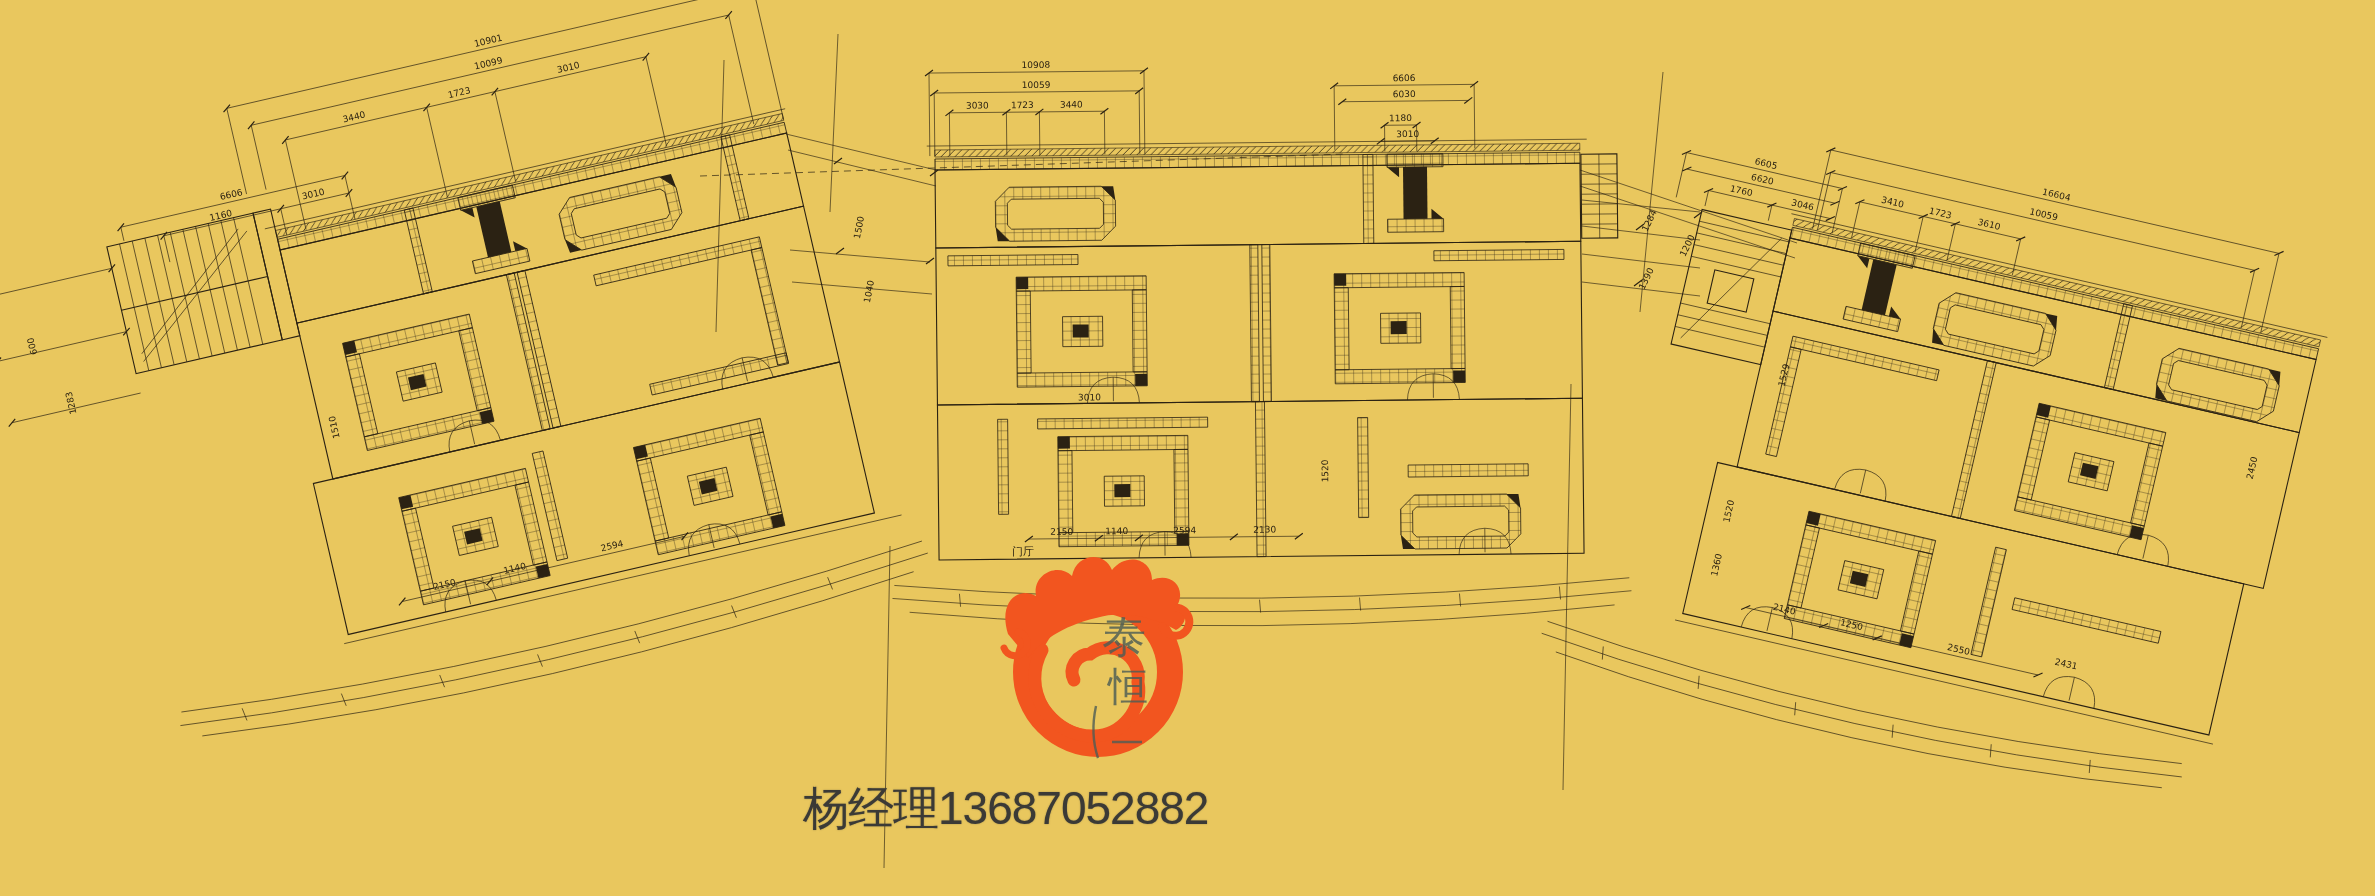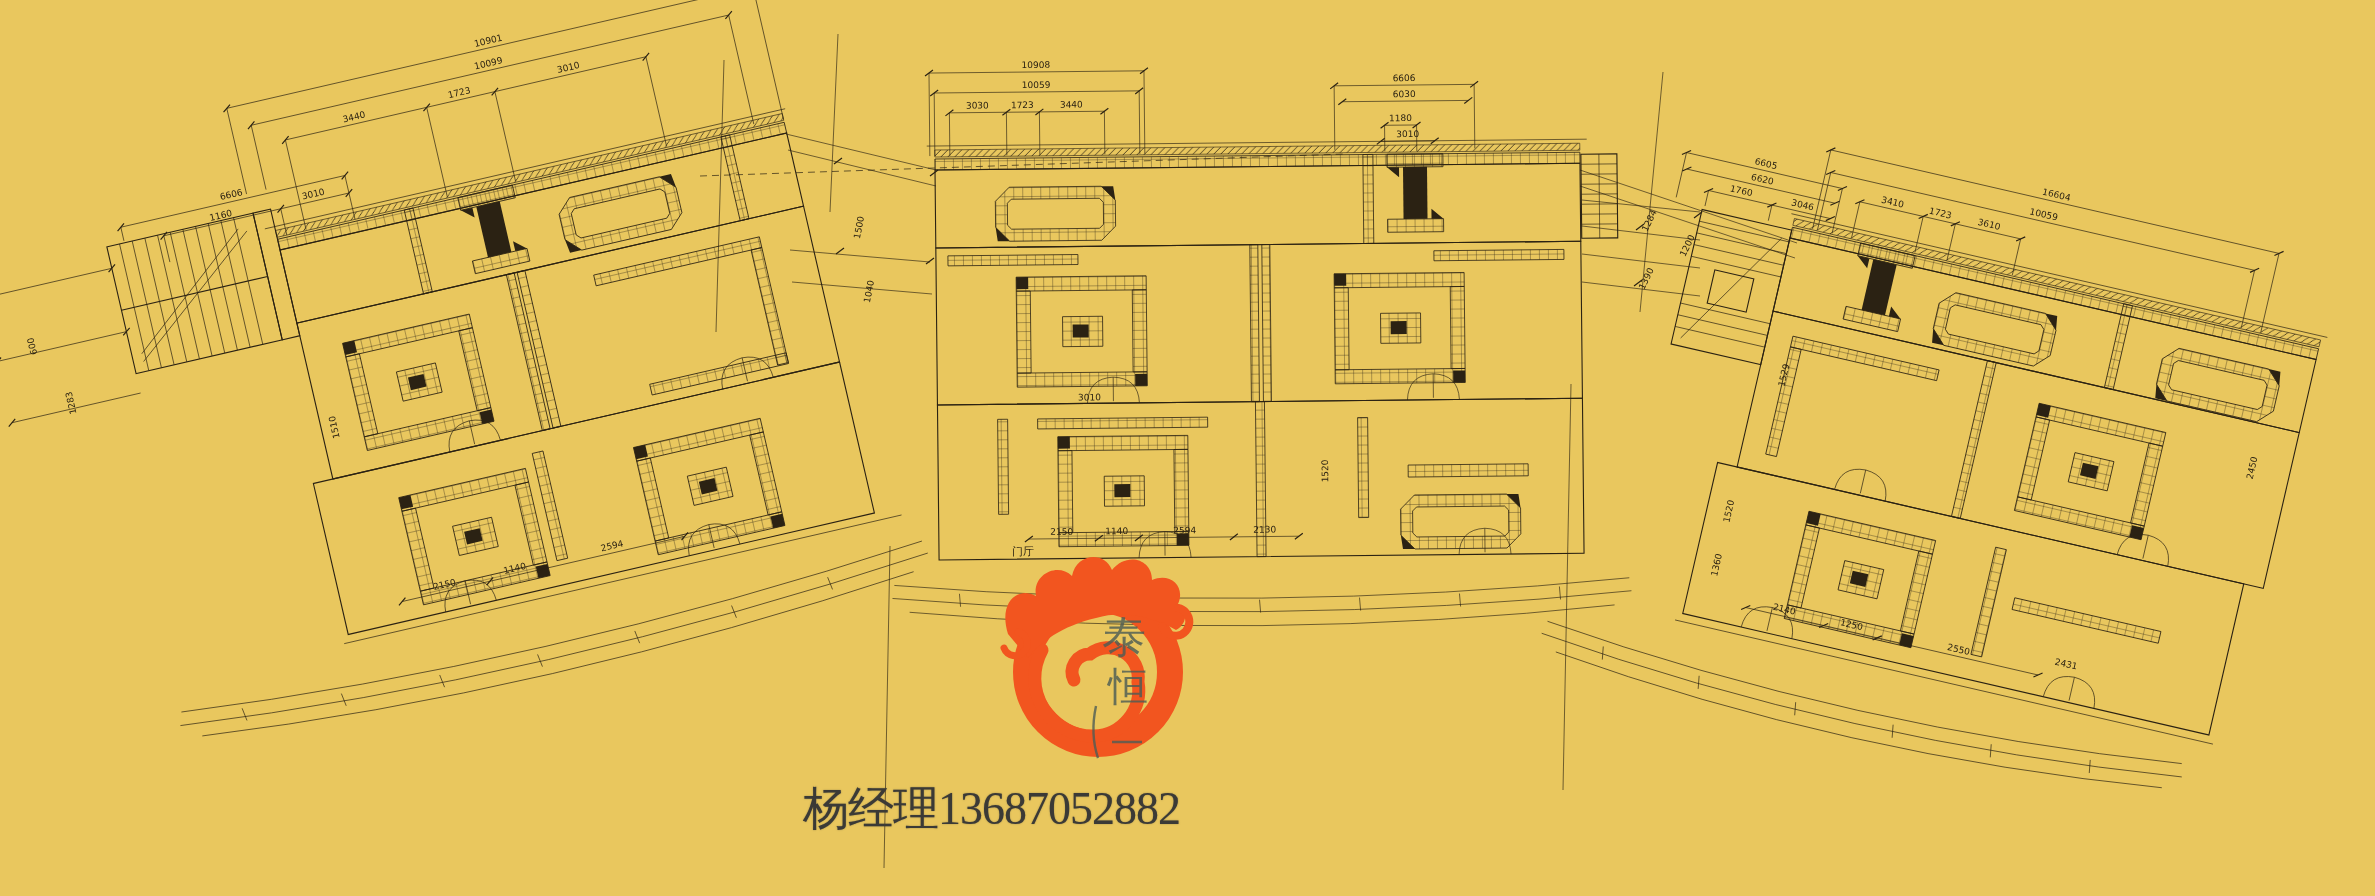--- a/index.html
+++ b/index.html
@@ -11,21 +11,21 @@
   .chk{fill:url(#chk);stroke:#2b2213;stroke-width:0.8;}
   .hx{fill:url(#hx);stroke:#2b2213;stroke-width:0.6;}
   .solid{fill:#2b2213;stroke:none;}
   .tk{stroke:#2b2213;stroke-width:1.2;fill:none;}
   .dsh{fill:none;stroke:#2b2213;stroke-width:0.7;stroke-dasharray:7 5;}
   text.d{font-size:9px;fill:#2b2213;text-anchor:middle;font-family:"DejaVu Sans",sans-serif;}
   text.rm{font-size:11px;fill:#2b2213;text-anchor:middle;font-family:"DejaVu Sans",sans-serif;}
   .seal{font-family:"DejaVu Serif","Liberation Serif",serif;fill:#4e5d55;opacity:0.82;text-anchor:middle;}
   .contact{position:absolute;left:803px;top:778px;font-size:46px;letter-spacing:-1px;
            color:#3b3a36;font-weight:500;white-space:nowrap;
-           font-family:Liberation Serif, serif;
+           font-family:Liberation Sans, sans-serif;
            text-shadow:0 0 1.5px rgba(59,58,54,.55);}
 </style>
 </head>
 <body>
 
 <div class="stage">
 <svg width="2375" height="896" viewBox="0 0 2375 896">
   <defs>
     <pattern id="chk" width="9" height="9" patternUnits="userSpaceOnUse">
       <path d="M0 9V0H9" fill="none" stroke="#2b2213" stroke-width="0.7"></path>

